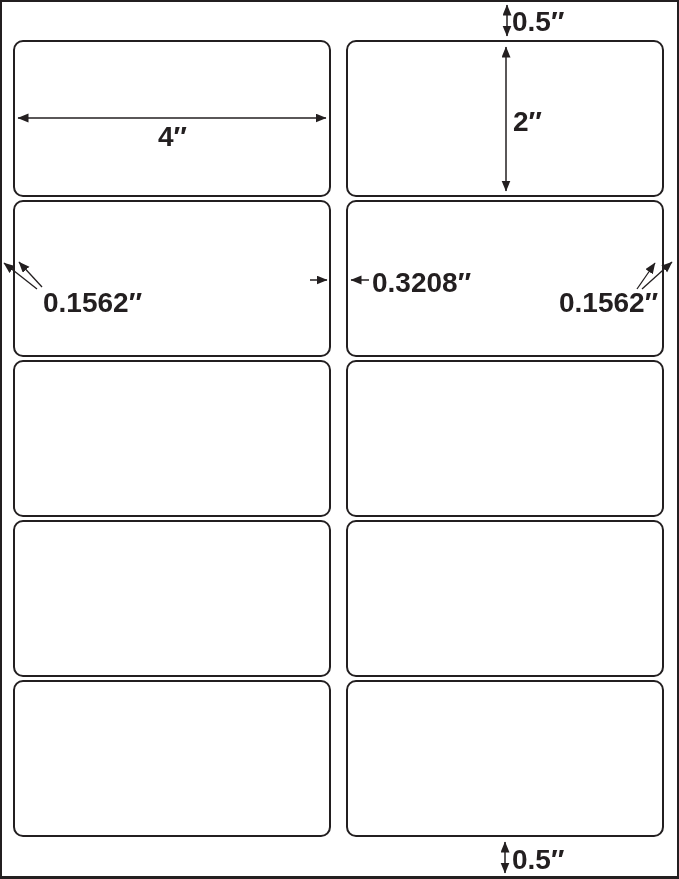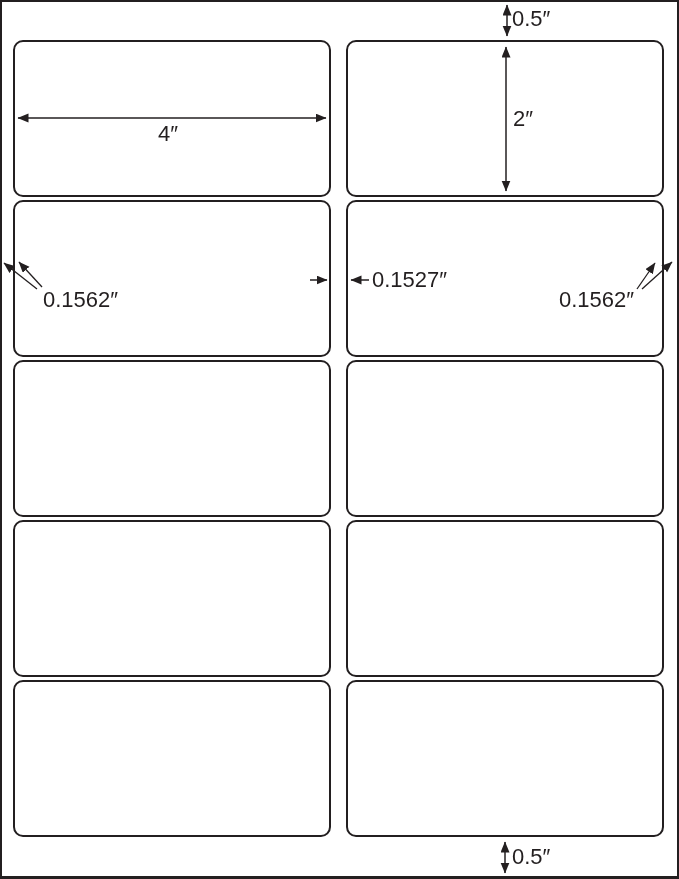--- a/index.html
+++ b/index.html
@@ -40,24 +40,25 @@
   }
   svg.ann line {
     stroke: var(--line, #231f20);
     stroke-width: 1.5;
   }
   svg.ann line.thin {
     stroke-width: 1.3;
   }
   .dim {
     position: absolute;
-    font-size: 22px;
+    font-size: 28px;
     line-height: 1.15;
     white-space: nowrap;
     color: var(--line, #231f20);
+    font-weight: bold;
   }
 </style>
 </head>
 <body style="--line: #231f20;">
 
 <div class="sheet"></div>
 
 <div id="labels">
     <div class="label" style="left: 13px; top: 40px;"></div>
     <div class="label" style="left: 346px; top: 40px;"></div>
@@ -97,17 +98,17 @@
 </svg>
 
 <span class="dim" style="left:512px; top:6px;">0.5″</span>
 
 <span class="dim" style="left:513px; top:106px;">2″</span>
 
 <span class="dim" style="left:158px; top:121px;">4″</span>
 
 <span class="dim" style="left:43px; top:287px;">0.1562″</span>
 
-<span class="dim" style="left:372px; top:267px;">0.1527″</span>
+<span class="dim" style="left:372px; top:267px;">0.3208″</span>
 
 <span class="dim" style="left:559px; top:287px;">0.1562″</span>
 
 <span class="dim" style="left:512px; top:844px;">0.5″</span>
 
 </body></html>

